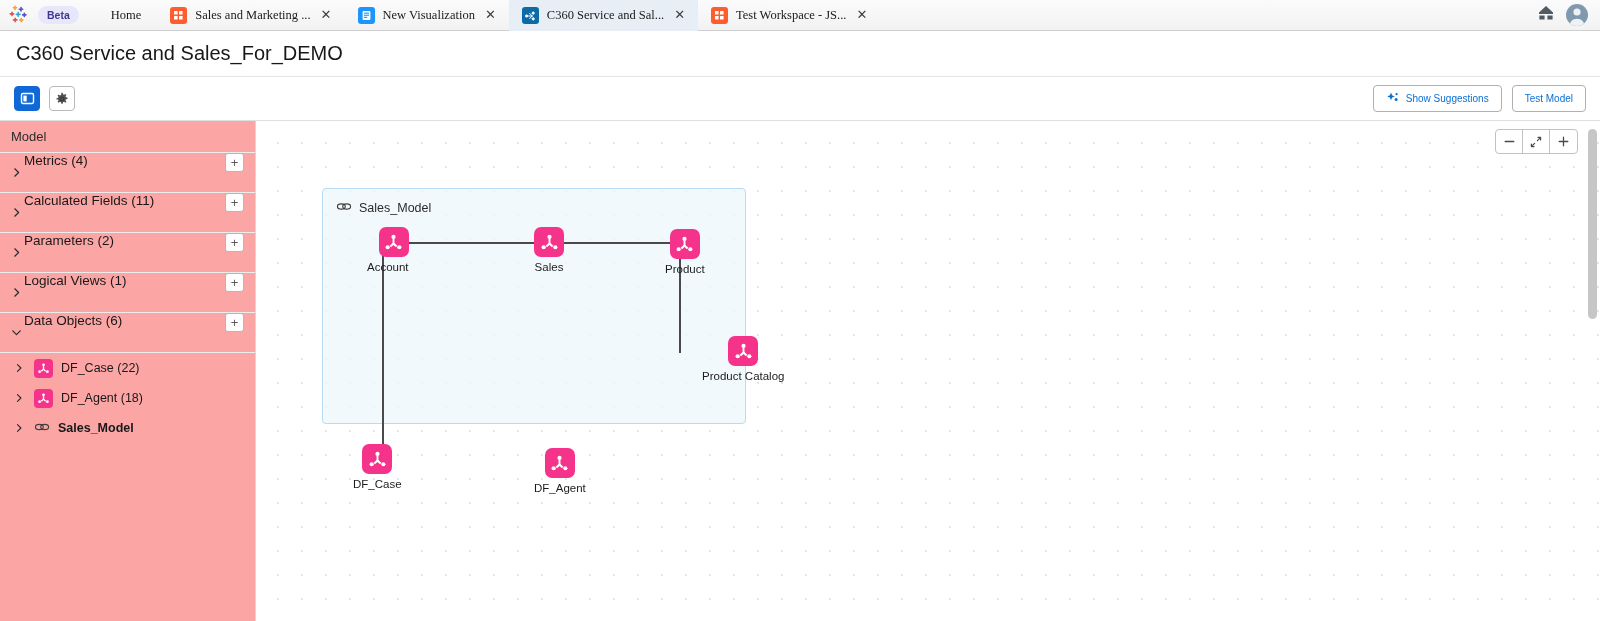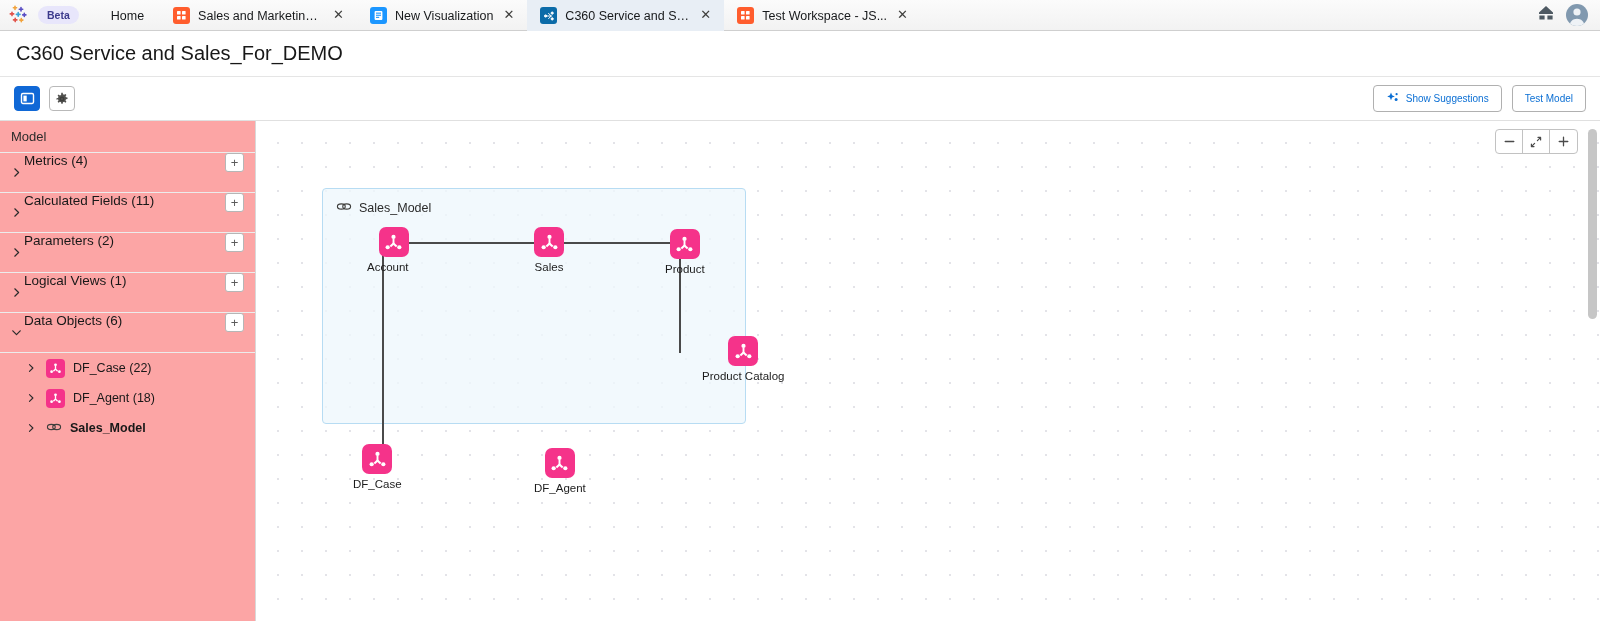--- a/index.html
+++ b/index.html
@@ -31,21 +31,21 @@
     display: flex; align-items: center; gap: 8px;
     padding: 0 11px 0 13px; height: 31px; font-size: 12.5px; color: #17191b;
     white-space: nowrap; position: relative;
   }
   .tab.home { padding-left: 16px; padding-right: 16px; }
   .tab.active { background: #e8eef5; }
   .tab-ico { width: 17px; height: 17px; border-radius: 3px; display:flex; align-items:center; justify-content:center; flex: 0 0 auto; }
   .ico-orange { background:#ff5d2d; }
   .ico-blue   { background:#1b96ff; }
   .ico-dkblue { background:#0b6ba8; }
-  .tab-label { max-width: 125px; overflow: hidden; text-overflow: ellipsis; }
+  .tab-label { max-width: 125px; overflow: hidden; text-overflow: ellipsis; font-family: Liberation Serif, serif; }
   .tab-x { font-size: 13px; color: #3e3e3c; line-height: 1; padding: 2px 2px 4px 2px; cursor: pointer; font-family: "Liberation Sans", sans-serif; }
   .tb-right { margin-left: auto; display:flex; align-items:center; gap:10px; padding-right: 12px; }
   .avatar { width:22px; height:22px; border-radius:50%; background:#8199af; display:flex; align-items:flex-end; justify-content:center; overflow:hidden; }
 
   
   .titlebar {
     height: 46px; min-height: 46px;
     display: flex; align-items: center;
     padding: 0 16px;
     border-bottom: 1px solid #e5e5e5;
@@ -104,21 +104,21 @@
   }
   .caret { width: 16px; display:flex; align-items:center; justify-content:center; flex:0 0 auto; }
   .sb-section .label { flex:1; }
   .plus-btn {
     width: 19px; height:19px; border: 1px solid #b6b6b6; border-radius: 3px;
     display:flex; align-items:center; justify-content:center; color:#5a5a5a;
     font-size: 13px; line-height: 1; background:#fff; cursor:pointer;
   }
   .sb-item {
     height: 30px; display:flex; align-items:center; gap: 8px;
-    padding-left: 24px; font-size: 12.5px; color:#181818; cursor:pointer;
+    padding-left: 12px; font-size: 12.5px; color:#181818; cursor:pointer;
   }
   .sb-item .caret { width: 14px; }
   .obj-ico { width: 19px; height:19px; border-radius:4px; background:#f5338a; display:flex; align-items:center; justify-content:center; flex:0 0 auto;}
   .bold { font-weight: bold; }
 
   
   .canvas {
     flex:1; position: relative; overflow: hidden; background: #ffffff;
     background-image: radial-gradient(#e3e3e8 1.1px, transparent 1.2px);
     background-size: 24px 24px; background-position: 10px 10px;

